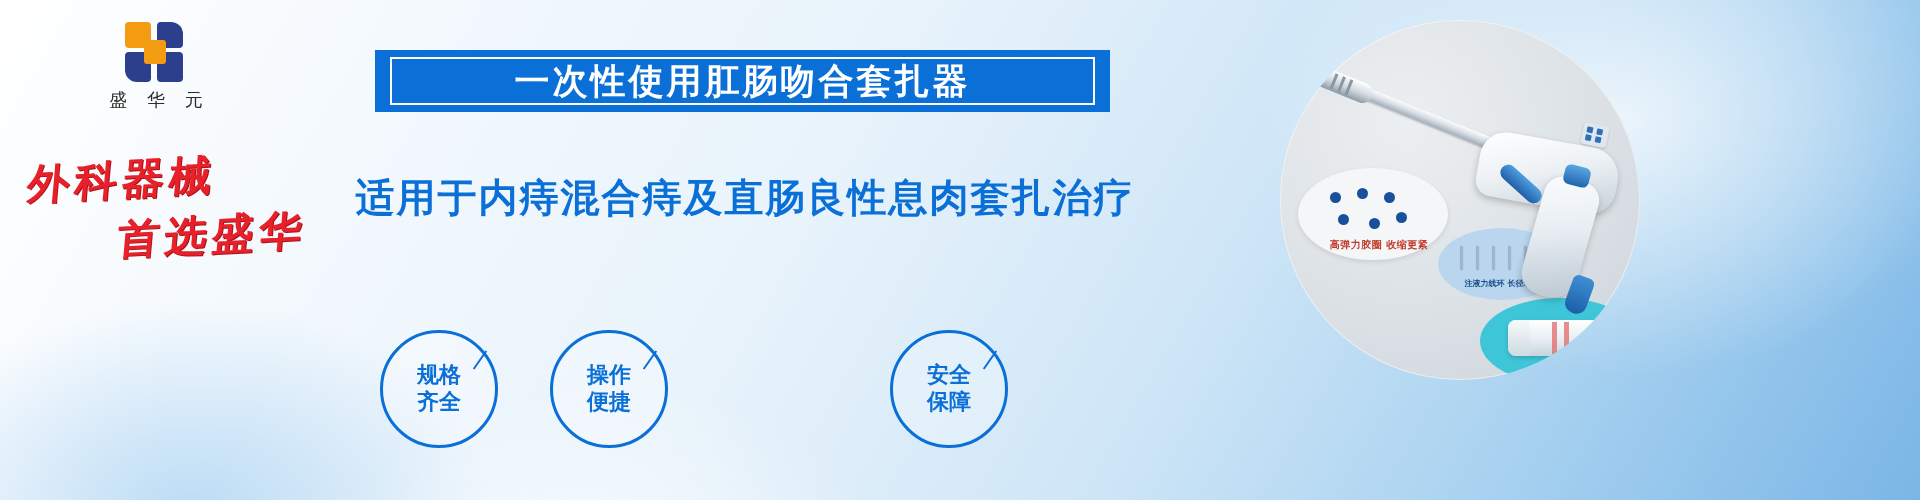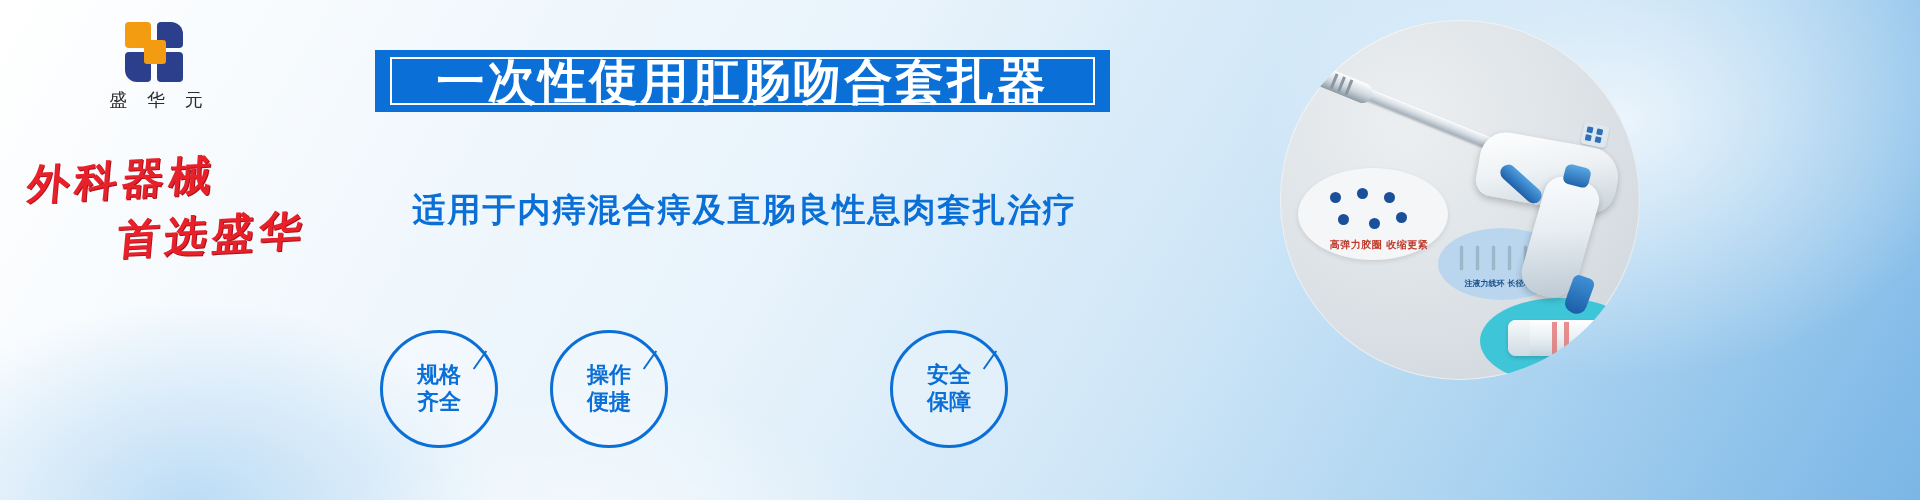--- a/index.html
+++ b/index.html
@@ -35,25 +35,25 @@
     letter-spacing:5px;transform:skewX(-8deg) rotate(-3deg);
     text-shadow:1px 1px 0 #a8121a;font-family:"DejaVu Serif","Liberation Serif",serif;}
   .slogan-l2{position:absolute;left:100px;top:55px;font-size:42px;color:#e8202a;font-weight:bold;
     letter-spacing:5px;transform:skewX(-8deg) rotate(-3deg);
     text-shadow:1px 1px 0 #a8121a;font-family:"DejaVu Serif","Liberation Serif",serif;}
 
   
   .title-bar{position:absolute;left:375px;top:50px;width:735px;height:62px;background:#0a6fd6;}
   .title-bar .tb-inner{position:absolute;left:15px;top:7px;right:15px;bottom:7px;border:2px solid #ffffff;}
   .title-text{position:absolute;left:375px;top:50px;width:735px;height:62px;line-height:62px;
-    text-align:center;color:#ffffff;font-size:48px;font-weight:bold;letter-spacing:3px;}
-
-  
-  .subtitle{position:absolute;left:355px;top:188px;width:780px;text-align:center;
-    color:#0a6fd6;font-size:33px;font-weight:bold;letter-spacing:2px;}
+    text-align:center;color:#ffffff;font-size:35px;font-weight:bold;letter-spacing:3px;}
+
+  
+  .subtitle{position:absolute;left:355px;top:171px;width:780px;text-align:center;
+    color:#0a6fd6;font-size:39px;font-weight:bold;letter-spacing:2px;}
 
   
   .features{position:absolute;left:380px;top:330px;width:720px;height:140px;}
   .feat{position:absolute;top:0;width:112px;height:112px;border-radius:50%;
     border:3px solid #0a6fd6;background:rgba(255,255,255,0.25);
     display:flex;flex-direction:column;align-items:center;justify-content:center;
     color:#0a6fd6;font-size:22px;font-weight:bold;line-height:1.22;}
   .feat span{display:block;}
   .feat .slash{position:absolute;right:14px;top:16px;width:2px;height:22px;background:#0a6fd6;
     transform:rotate(35deg);}

